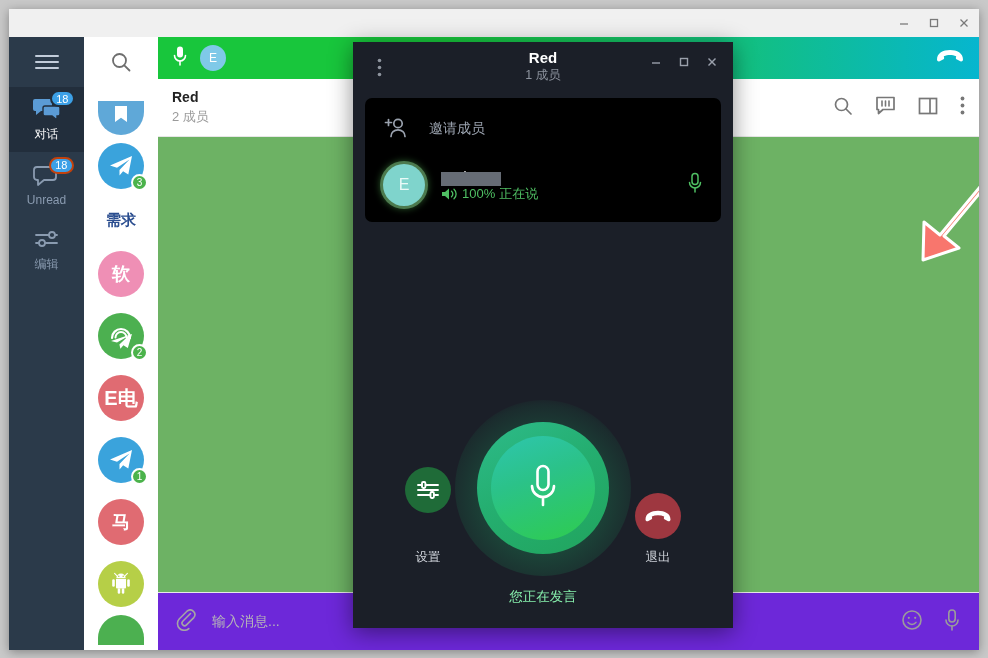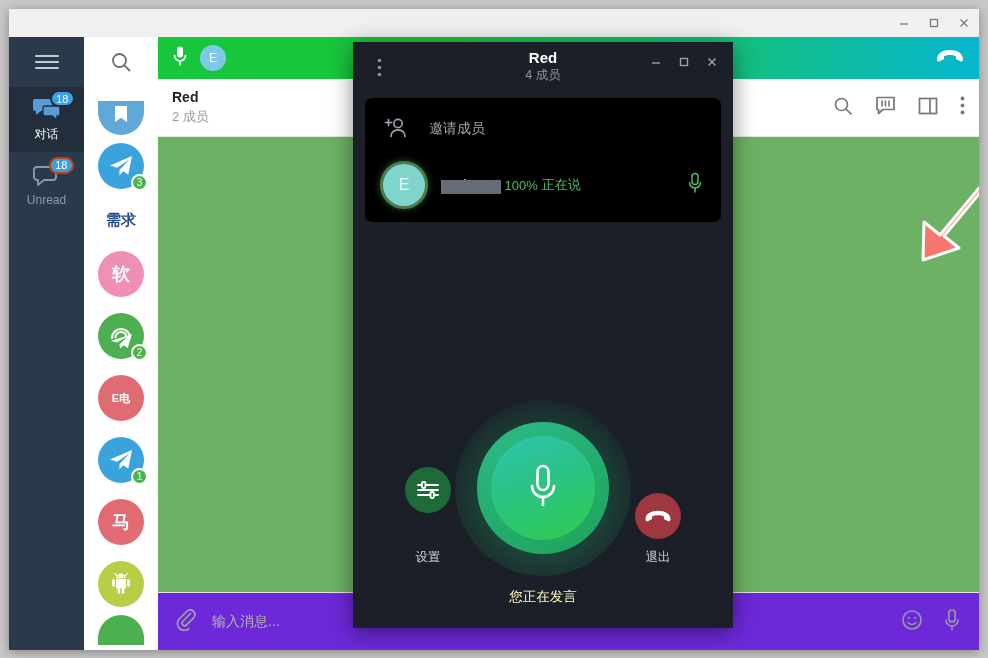--- a/index.html
+++ b/index.html
@@ -185,21 +185,21 @@
     height: 62px; display: flex; align-items: center;
     padding: 0 18px; gap: 16px;
   }
   #member-avatar {
     width: 42px; height: 42px; border-radius: 50%;
     background: #7fd4cc; color: #e8faf7;
     font-size: 16px;
     display: flex; align-items: center; justify-content: center;
     box-shadow: 0 0 0 3px #4c7a4e, 0 0 7px 3px rgba(90,190,90,.45);
   }
-  #member-info { display: flex; flex-direction: row; gap: 2px; position: relative; }
+  #member-info { display: flex; flex-direction: column; gap: 2px; position: relative; }
   #member-name { font-size: 13.5px; color: #ffffff; }
   #member-redaction {
     position: absolute; left: 0; top: 4px;
     width: 60px; height: 14px; background: #666c75;
   }
   #member-status {
     font-size: 13px; color: #4fbf63;
     display: flex; align-items: center; gap: 4px;
   }
   #member-mic { margin-left: auto; color: #4fbf63; }
@@ -236,21 +236,21 @@
     width: 46px; height: 46px; border-radius: 50%;
     display: flex; align-items: center; justify-content: center;
   }
   #settings-btn { left: 52px; gap: 36px; }
   #settings-btn .circle { background: #1f6b38; }
   #hangup-btn { right: 52px; }
   #hangup-btn .circle { background: #9e3740; }
   .side-btn .lbl { font-size: 12.5px; color: #cfd3da; }
   #speaking-label {
     position: absolute; left: 0; bottom: 22px; width: 100%;
-    text-align: center; font-size: 13.5px; color: #fef9c3;
+    text-align: center; font-size: 13.5px; color: #86efac;
   }
 </style>
 </head>
 <body>
 
 <div id="app-window">
 
   <div id="titlebar">
     <div class="winbtn">
       <svg width="12" height="12" viewBox="0 0 12 12">
@@ -297,20 +297,33 @@
       <div class="ic">
         <svg width="28" height="24" viewBox="0 0 28 24">
           <path d="M4 3h16a3 3 0 0 1 3 3v7a3 3 0 0 1-3 3h-9l-6 5v-5H4a3 3 0 0 1-3-3V6a3 3 0 0 1 3-3z" fill="none" stroke="#8a9bb0" stroke-width="1.8" stroke-linejoin="round"></path>
         </svg>
         <span class="badge">18</span>
       </div>
       <span>Unread</span>
     </div>
 
 
+    <div class="nav-item">
+      <div class="ic">
+        <svg width="28" height="22" viewBox="0 0 28 22">
+          <g stroke="#8a9bb0" stroke-width="1.8" fill="none" stroke-linecap="round">
+            <line x1="3" y1="7" x2="24" y2="7"></line>
+            <line x1="3" y1="15" x2="24" y2="15"></line>
+            <circle cx="19" cy="7" r="3" fill="#2b3a4a"></circle>
+            <circle cx="9" cy="15" r="3" fill="#2b3a4a"></circle>
+          </g>
+        </svg>
+      </div>
+      <span>编辑</span>
+    </div>
   </div>
 
   <div id="avatar-strip">
 
     <div id="strip-search">
       <svg width="22" height="22" viewBox="0 0 22 22">
         <circle cx="9.5" cy="9.5" r="6.5" fill="none" stroke="#6e6e6e" stroke-width="1.8"></circle>
         <line x1="14.3" y1="14.3" x2="19.5" y2="19.5" stroke="#6e6e6e" stroke-width="1.8" stroke-linecap="round"></line>
       </svg>
     </div>
@@ -345,21 +358,21 @@
         <svg width="30" height="28" viewBox="0 0 30 28">
           <path d="M6 16a9 9 0 0 1 18 0" fill="none" stroke="#fff" stroke-width="2.2" stroke-linecap="round"></path>
           <path d="M9.5 15.5a5.5 5.5 0 0 1 11 0" fill="none" stroke="#fff" stroke-width="2" stroke-linecap="round"></path>
           <path d="M26 12 5 19l6 1.4 11-6.2-8.6 8.3 1 4.2 3-3.4 4.4 2.6z" fill="#ffffff"></path>
         </svg>
       </div>
       <span class="av-badge">2</span>
     </div>
 
     <div class="av-wrap">
-      <div class="avatar" style="background:#e06b72;font-size:11px;">
+      <div class="avatar" style="background:#e06b72;font-size:20px;">
         <span>E电</span>
       </div>
     </div>
 
     <div class="av-wrap">
       <div class="avatar" style="background:#3aa3dc;">
         <svg width="26" height="24" viewBox="0 0 26 24">
           <path d="M24 2 2 11.5l7 2.2L21.5 5.6 11.5 16v5.5l3.6-4.3 5.2 3.4z" fill="#ffffff"></path>
         </svg>
       </div>
@@ -495,21 +508,21 @@
     <div id="dlg-titlebar">
       <span id="dlg-menu">
         <svg width="5" height="19" viewBox="0 0 5 19">
           <circle cx="2.5" cy="2.5" r="1.8" fill="#8f959f"></circle>
           <circle cx="2.5" cy="9.5" r="1.8" fill="#8f959f"></circle>
           <circle cx="2.5" cy="16.5" r="1.8" fill="#8f959f"></circle>
         </svg>
       </span>
       <div id="dlg-titles">
         <span id="dlg-title">Red</span>
-        <span id="dlg-sub">4 成员</span>
+        <span id="dlg-sub">1 成员</span>
       </div>
       <div id="dlg-wincontrols">
         <span class="dlg-wb">
           <svg width="12" height="12" viewBox="0 0 12 12">
               <line x1="2" y1="7" x2="10" y2="7" stroke="currentColor" stroke-width="1.4"></line>
             </svg>
         </span>
         <span class="dlg-wb">
           <svg width="12" height="12" viewBox="0 0 12 12">
               <rect x="2.5" y="2.5" width="7" height="7" fill="none" stroke="currentColor" stroke-width="1.4"></rect>

